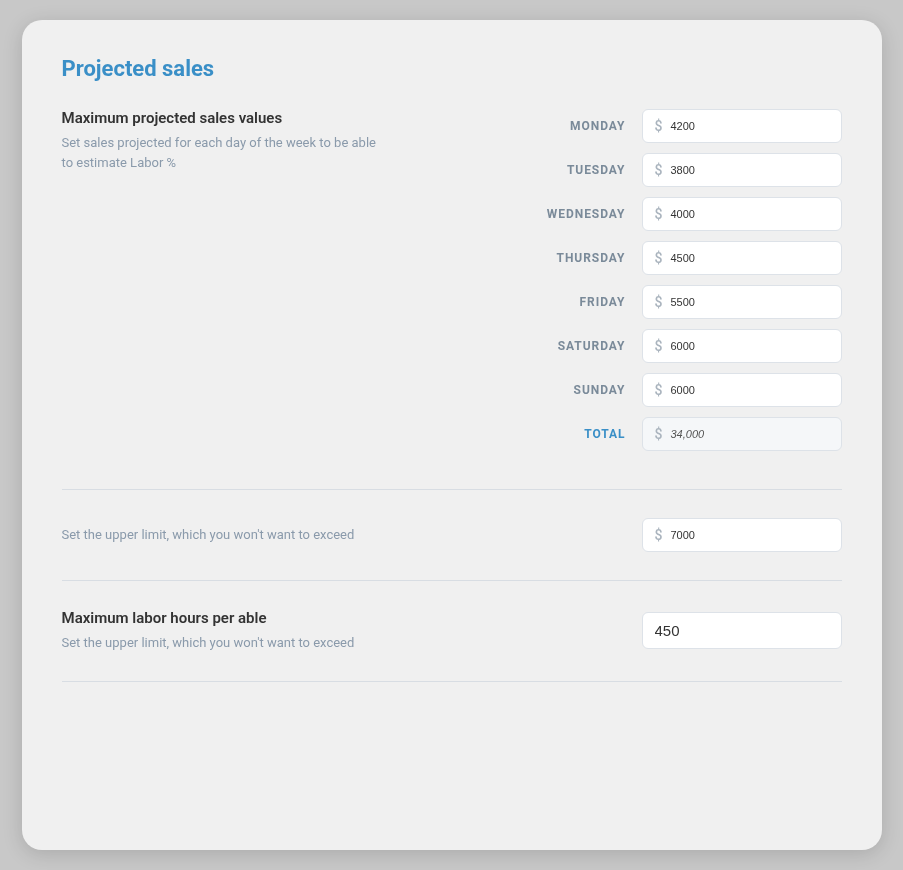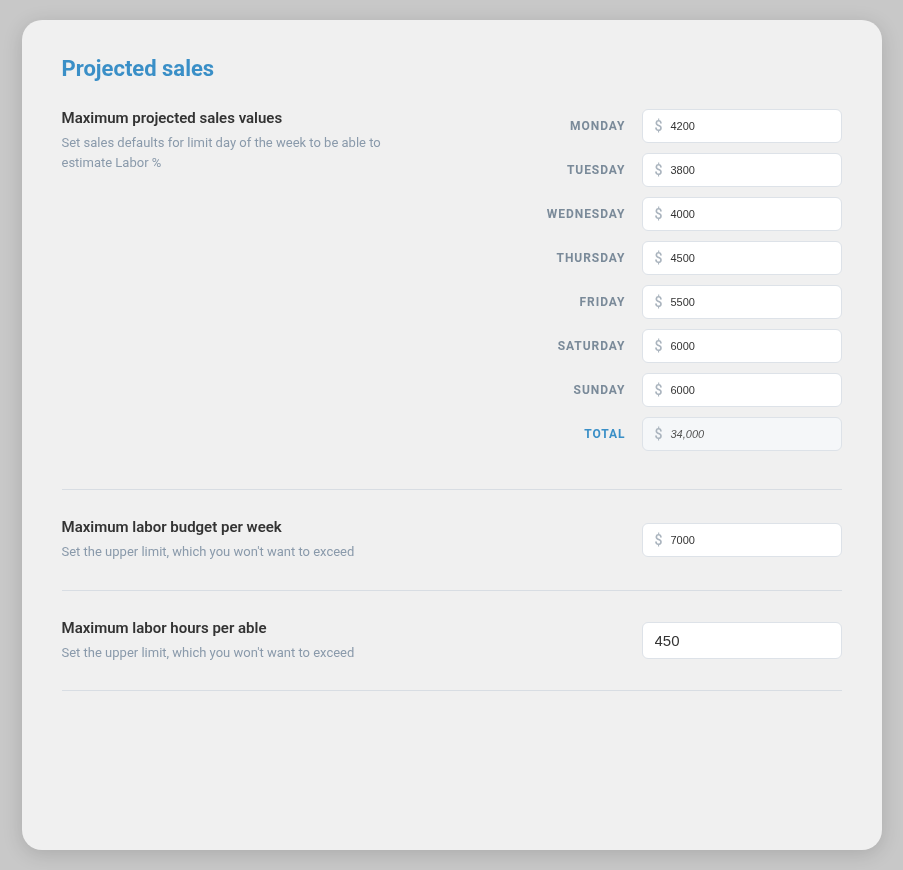--- a/index.html
+++ b/index.html
@@ -157,21 +157,21 @@
   </style>
 </head>
 <body>
 
 <div class="card">
   <h1 class="page-title">Projected sales</h1>
 
   <div class="section">
     <div class="section-info">
       <h3>Maximum projected sales values</h3>
-      <p>Set sales defaults for limit day of the week to be able to estimate Labor %</p>
+      <p>Set sales projected for each day of the week to be able to estimate Labor %</p>
     </div>
     <div class="fields-block">
 
       <div class="field-row">
         <span class="day-label">MONDAY</span>
         <div class="input-wrapper">
           <span class="currency-sign">$</span>
           <input class="field-input" type="text" value="4200" style="">
         </div>
       </div>
@@ -232,21 +232,20 @@
         </div>
       </div>
 
     </div>
   </div>
 
   <hr class="divider">
 
   <div class="section budget-section">
     <div class="section-info">
-      <h3>Maximum labor budget per week</h3>
       <p>Set the upper limit, which you won't want to exceed</p>
     </div>
     <div class="fields-block">
       <div class="budget-input-row">
         <div class="input-wrapper">
           <span class="currency-sign">$</span>
           <input class="field-input" type="text" value="7000" style="">
         </div>
       </div>
     </div>

